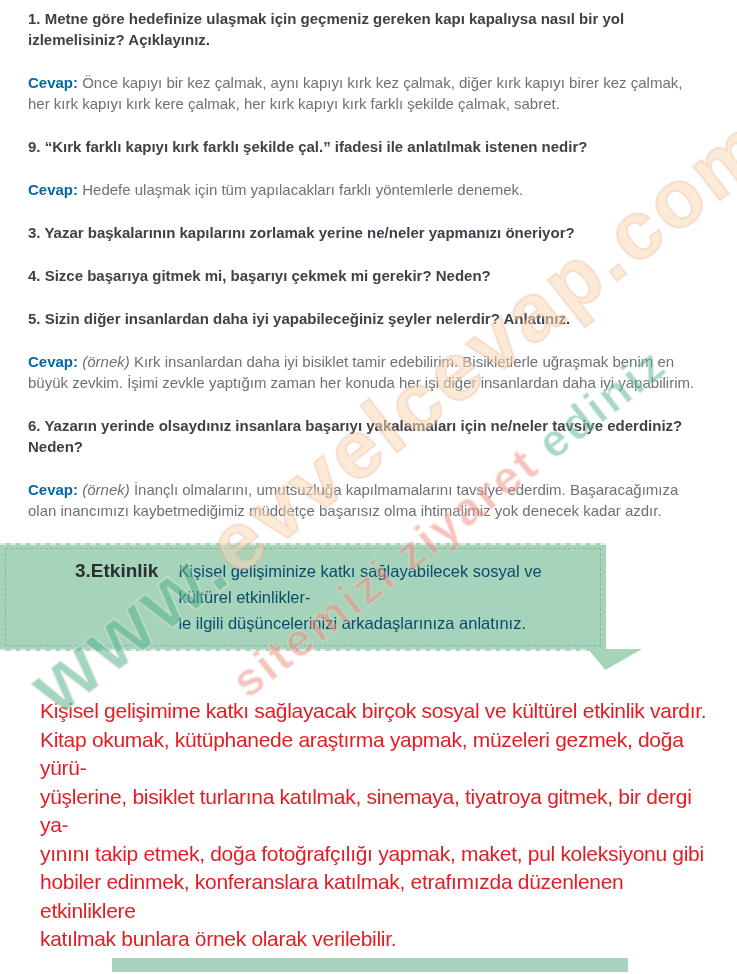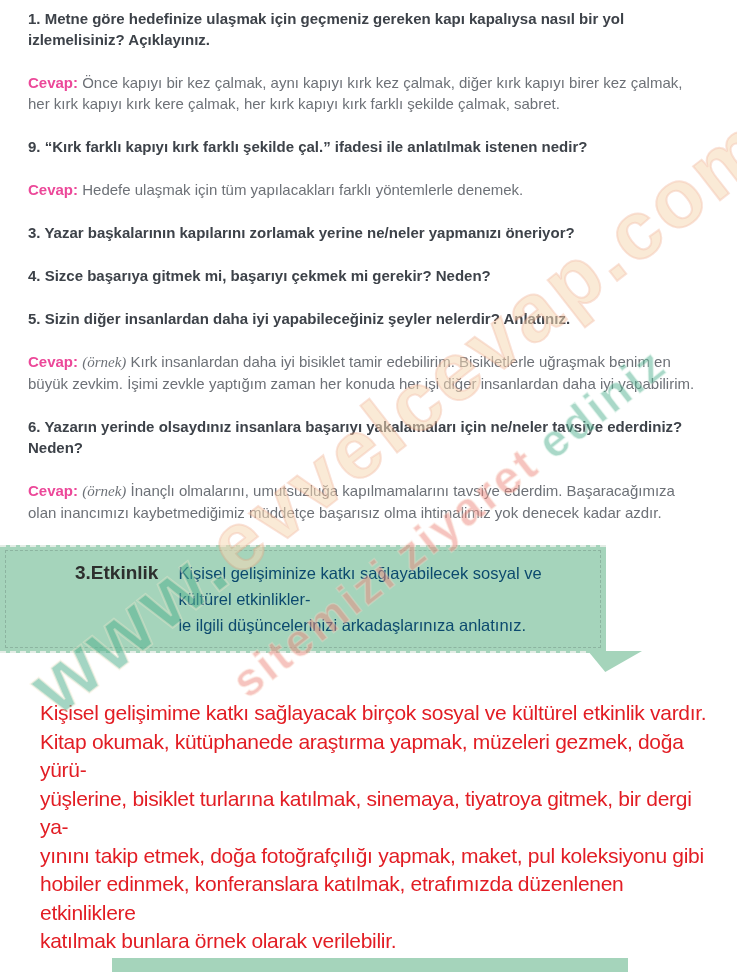--- a/index.html
+++ b/index.html
@@ -22,22 +22,22 @@
     font-size:15px;
     font-weight:bold;
     line-height:21px;
   }
   .qa-a{
     margin:0 0 22px 0;
     color:#6d7177;
     font-size:15px;
     line-height:21px;
   }
-  .cevap{color:#ec4899;font-weight:bold;}
-  .note{font-style:italic;font-family:Liberation Serif, serif;}
+  .cevap{color:#0369a1;font-weight:bold;}
+  .note{font-style:italic;}
   
   .banner{
     position:relative;
     margin-top:0;
     width:606px;
     box-sizing:border-box;
     background:#a5d4bb;
     border-top:2px dashed #e3ece5;
     border-bottom:2px dashed #e3ece5;
     padding:13px 14px 13px 75px;

